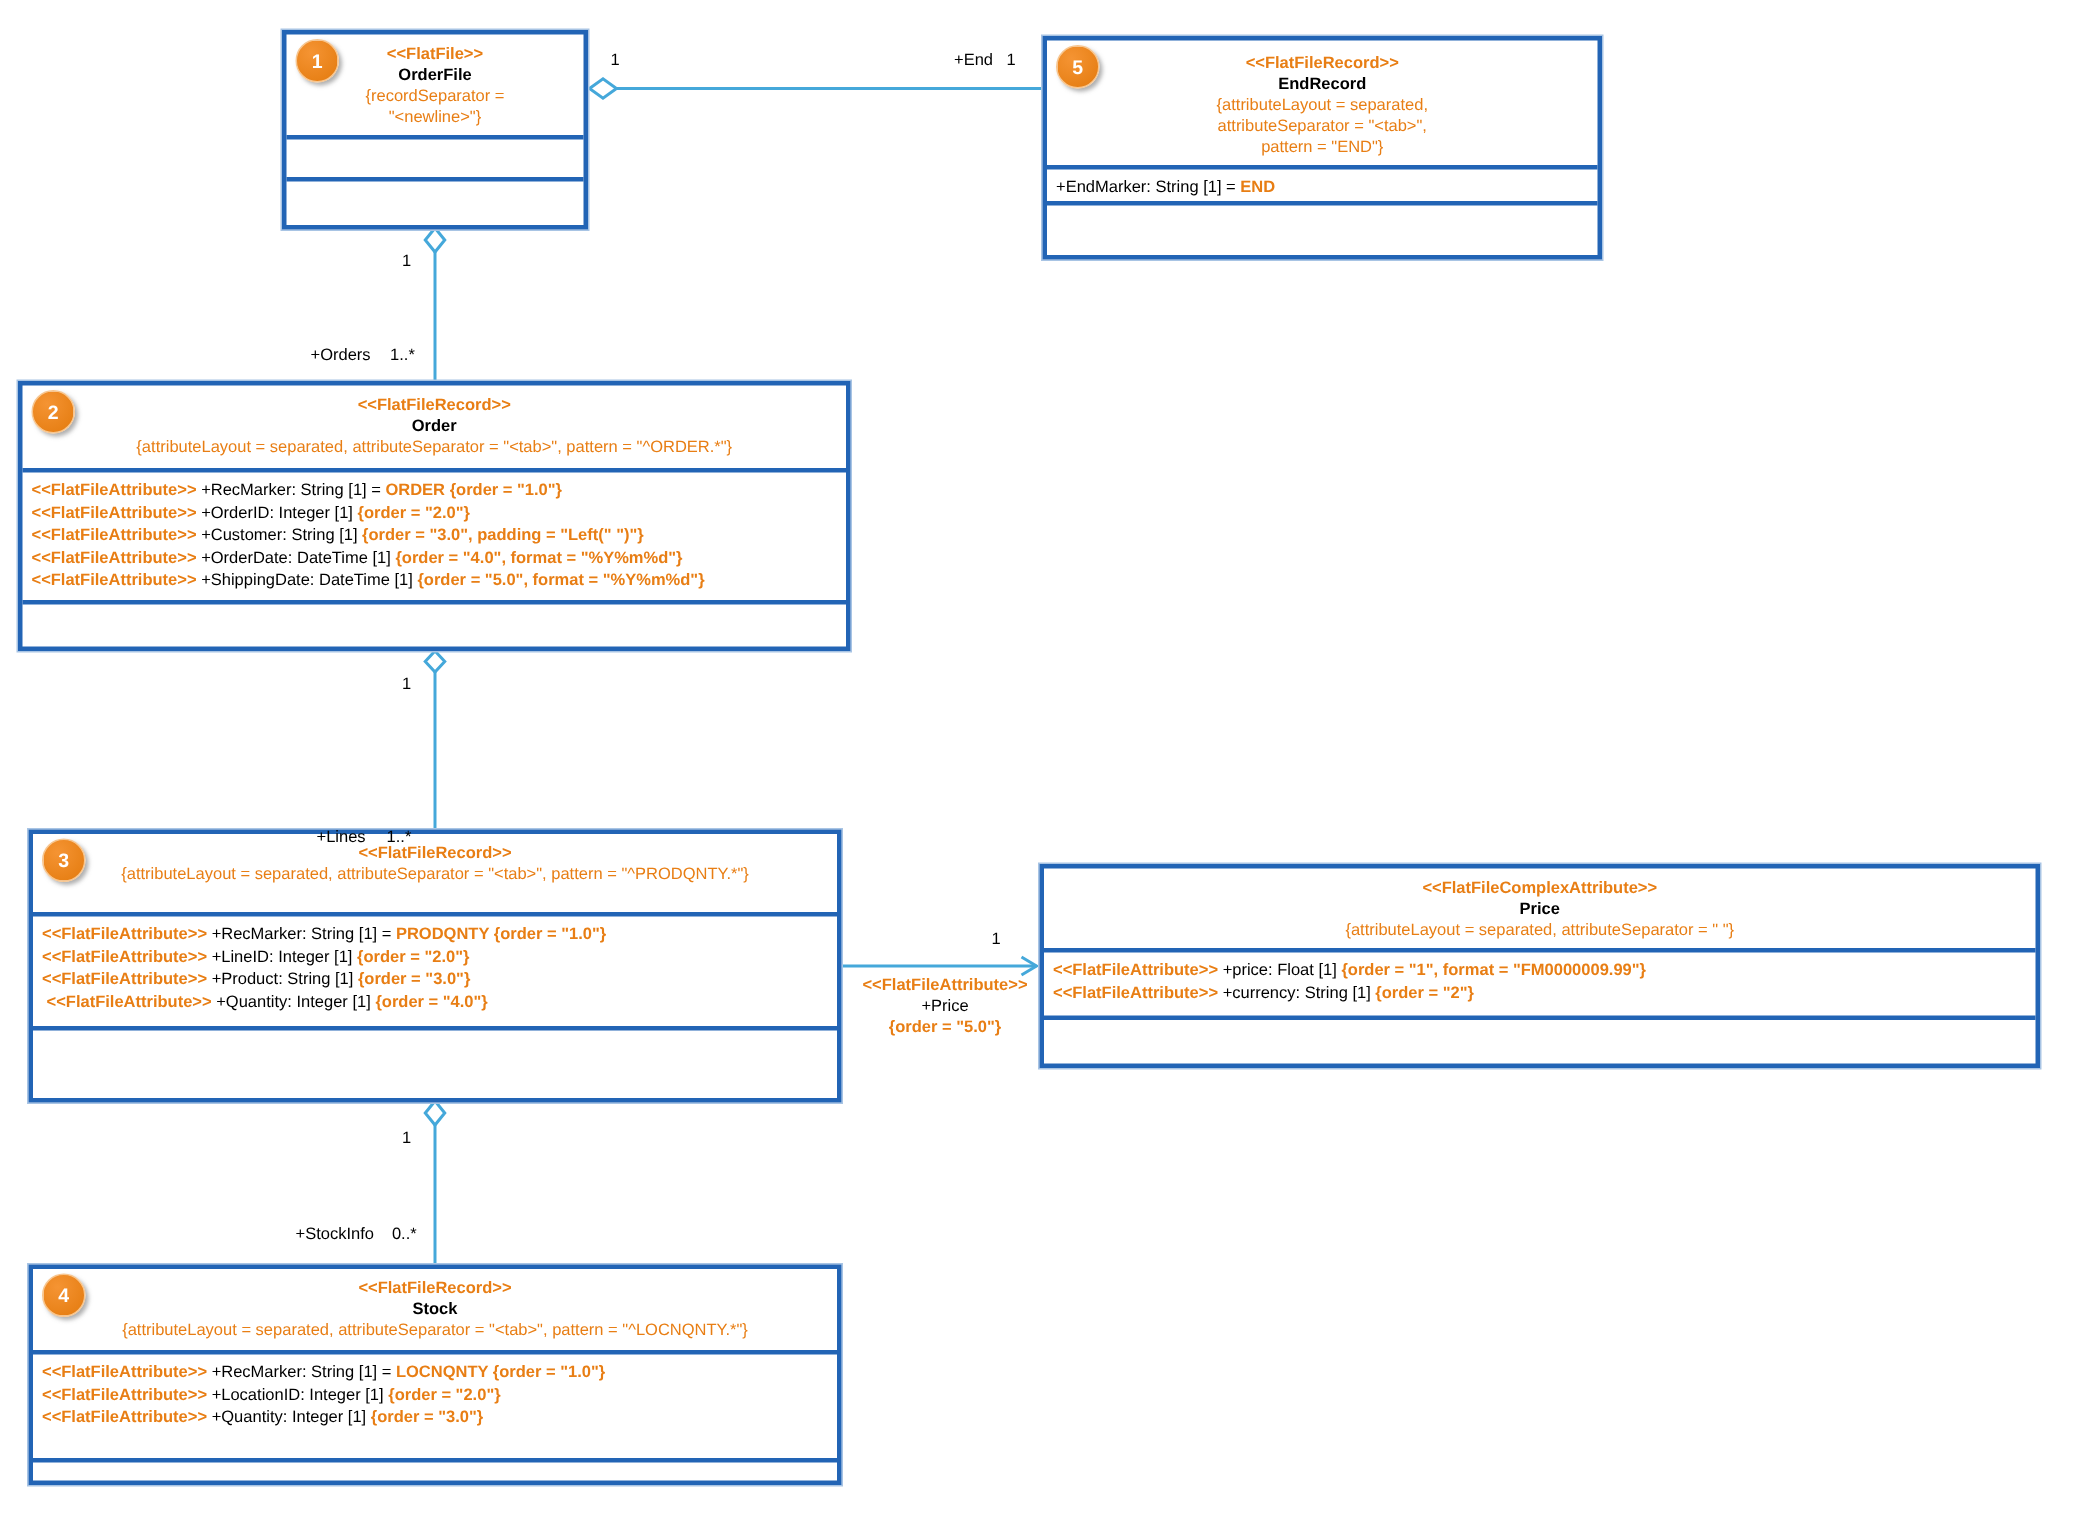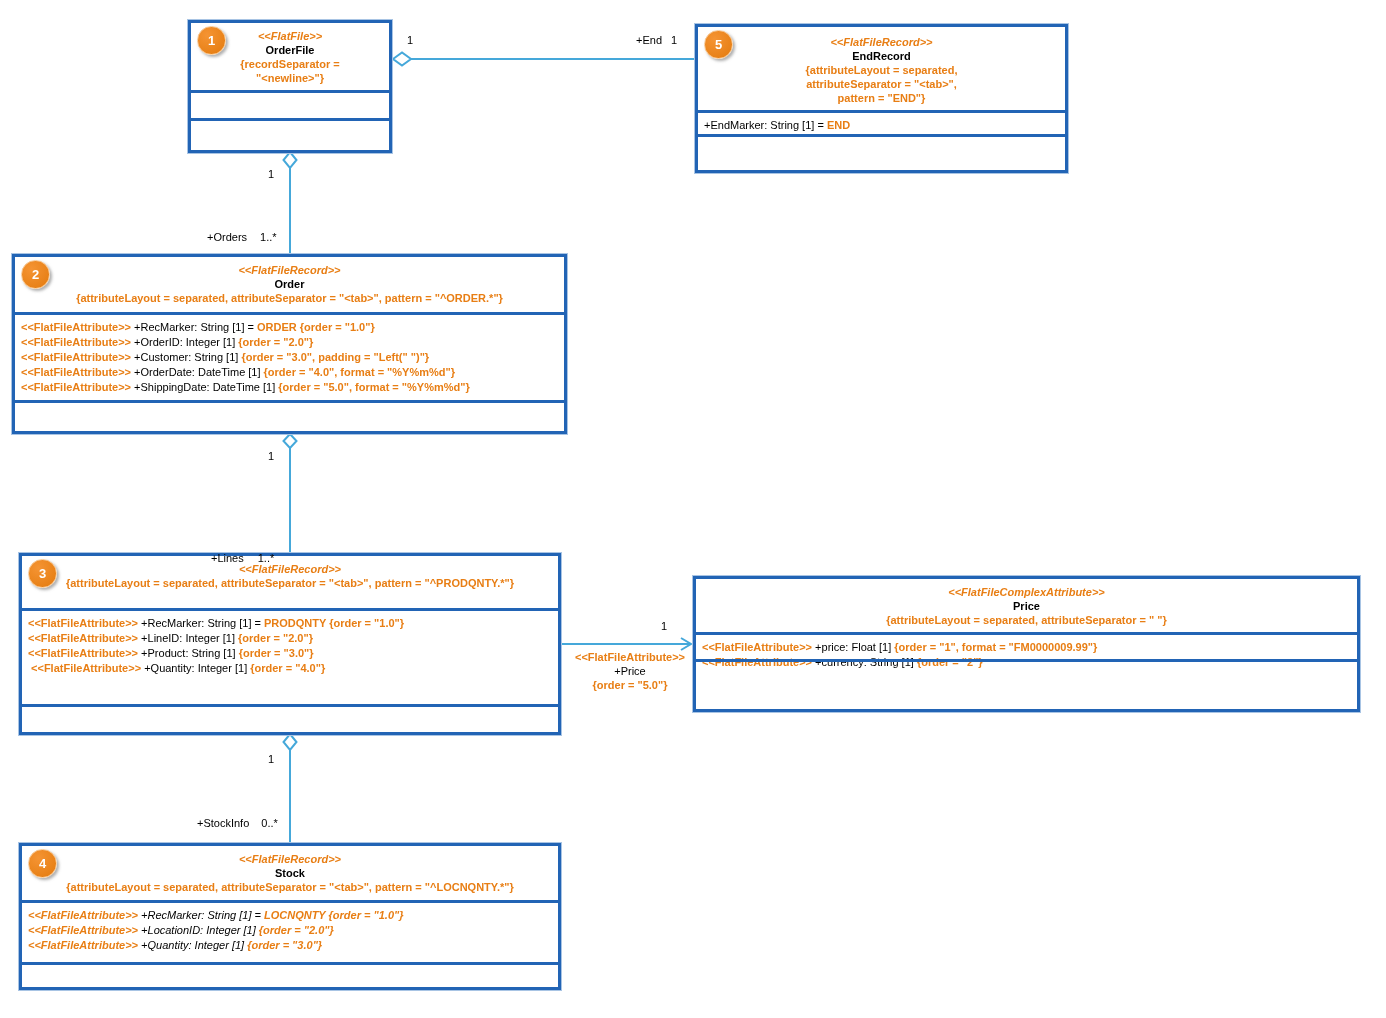--- a/index.html
+++ b/index.html
@@ -15,23 +15,23 @@
   .uml-box{
     position:absolute;
     box-sizing:border-box;
     border:3px solid var(--blue);
     box-shadow:0 0 0 1px #a8c4e4;
     background:#fff;
     display:flex;
     flex-direction:column;
   }
   .head{box-sizing:border-box;text-align:center;padding-top:6px;line-height:14px;font-size:11px;}
-  .stereo{color:var(--orange);font-weight:bold;font-style:italic;}
+  .stereo{color:var(--orange);font-weight:bold;}
   .cname{color:#000;font-weight:bold;}
-  .constr{color:var(--orange);font-weight:bold;white-space:pre-line;}
+  .constr{color:var(--orange);font-weight:normal;white-space:pre-line;}
   .comp{box-sizing:border-box;border-top:3px solid var(--blue);}
   .attrs{box-sizing:border-box;border-top:3px solid var(--blue);padding:5px 6px 0 6px;font-size:11px;line-height:15px;}
   .arow{white-space:pre;}
   .o{color:var(--orange);font-weight:bold;}
   .k{color:#000;font-weight:normal;}
 
   .badge{
     position:absolute;left:6px;top:3px;width:27px;height:27px;border-radius:50%;
     background:radial-gradient(circle at 35% 30%,#f59433,#e37a0d);
     border:1px solid #f7c690;
@@ -109,50 +109,50 @@
     </div>
     <div class="comp" style="flex:1;"></div>
   </div>
 
   <div class="uml-box" style="left:19px;top:553px;width:542px;height:182px;">
     <div class="badge">3</div>
     <div class="head" style="height:52px;">
       <div class="stereo">&lt;&lt;FlatFileRecord&gt;&gt;</div>
       <div class="constr">{attributeLayout = separated, attributeSeparator = "&lt;tab&gt;", pattern = "^PRODQNTY.*"}</div>
     </div>
-    <div class="attrs" style="height:96px;">
+    <div class="attrs" style="height:76px;">
       <div class="arow"><span class="o">&lt;&lt;FlatFileAttribute&gt;&gt;</span><span class="k"> +RecMarker: String [1] = </span><span class="o">PRODQNTY</span><span class="o"> {order = "1.0"}</span></div>
       <div class="arow"><span class="o">&lt;&lt;FlatFileAttribute&gt;&gt;</span><span class="k"> +LineID: Integer [1] </span><span class="o"></span><span class="o">{order = "2.0"}</span></div>
       <div class="arow"><span class="o">&lt;&lt;FlatFileAttribute&gt;&gt;</span><span class="k"> +Product: String [1] </span><span class="o"></span><span class="o">{order = "3.0"}</span></div>
       <div class="arow"><span class="o"> &lt;&lt;FlatFileAttribute&gt;&gt;</span><span class="k"> +Quantity: Integer [1] </span><span class="o"></span><span class="o">{order = "4.0"}</span></div>
     </div>
     <div class="comp" style="flex:1;"></div>
   </div>
 
   <div class="uml-box" style="left:693px;top:576px;width:667px;height:136px;">
     <div class="head" style="height:53px;">
       <div class="stereo">&lt;&lt;FlatFileComplexAttribute&gt;&gt;</div>
       <div class="cname">Price</div>
       <div class="constr">{attributeLayout = separated, attributeSeparator = " "}</div>
     </div>
-    <div class="attrs" style="height:27px;">
+    <div class="attrs" style="height:45px;">
       <div class="arow"><span class="o">&lt;&lt;FlatFileAttribute&gt;&gt;</span><span class="k"> +price: Float [1] </span><span class="o"></span><span class="o">{order = "1", format = "FM0000009.99"}</span></div>
       <div class="arow"><span class="o">&lt;&lt;FlatFileAttribute&gt;&gt;</span><span class="k"> +currency: String [1] </span><span class="o"></span><span class="o">{order = "2"}</span></div>
     </div>
     <div class="comp" style="flex:1;"></div>
   </div>
 
   <div class="uml-box" style="left:19px;top:843px;width:542px;height:147px;">
     <div class="badge">4</div>
     <div class="head" style="height:54px;">
       <div class="stereo">&lt;&lt;FlatFileRecord&gt;&gt;</div>
       <div class="cname">Stock</div>
       <div class="constr">{attributeLayout = separated, attributeSeparator = "&lt;tab&gt;", pattern = "^LOCNQNTY.*"}</div>
     </div>
-    <div class="attrs" style="height:62px;font-style:italic;">
+    <div class="attrs" style="height:72px;">
       <div class="arow"><span class="o">&lt;&lt;FlatFileAttribute&gt;&gt;</span><span class="k"> +RecMarker: String [1] = </span><span class="o">LOCNQNTY</span><span class="o"> {order = "1.0"}</span></div>
       <div class="arow"><span class="o">&lt;&lt;FlatFileAttribute&gt;&gt;</span><span class="k"> +LocationID: Integer [1] </span><span class="o"></span><span class="o">{order = "2.0"}</span></div>
       <div class="arow"><span class="o">&lt;&lt;FlatFileAttribute&gt;&gt;</span><span class="k"> +Quantity: Integer [1] </span><span class="o"></span><span class="o">{order = "3.0"}</span></div>
     </div>
     <div class="comp" style="flex:1;"></div>
   </div>
 
   <div class="lbl" style="left:407px;top:34px;">1</div>
   <div class="lblrow" style="left:636px;top:34px;gap:9px;">
     <span>+End</span>

